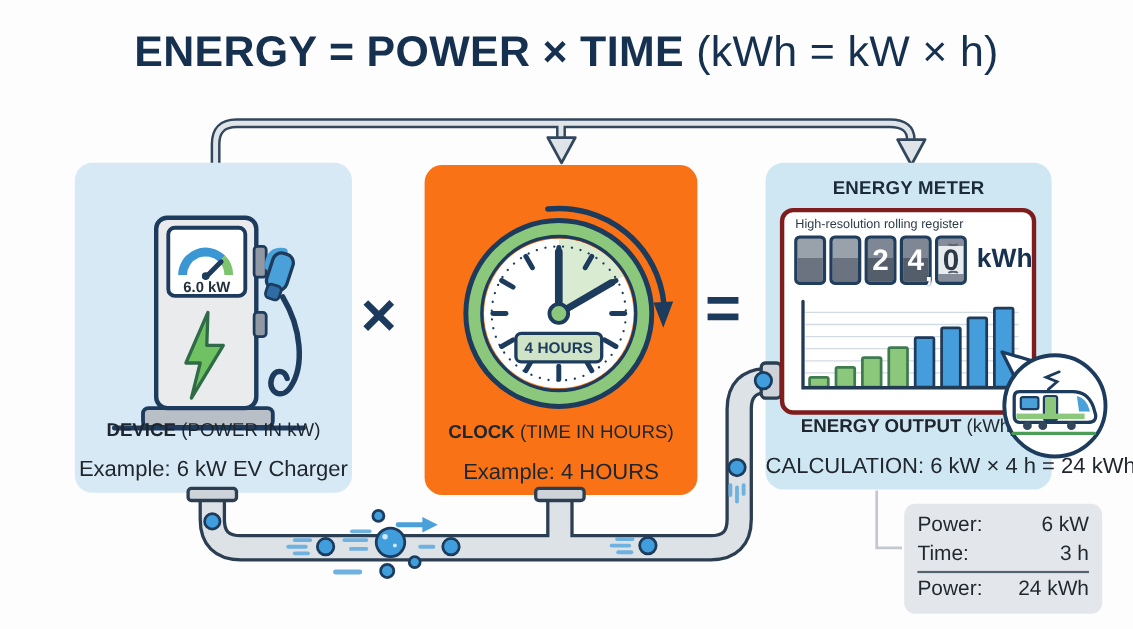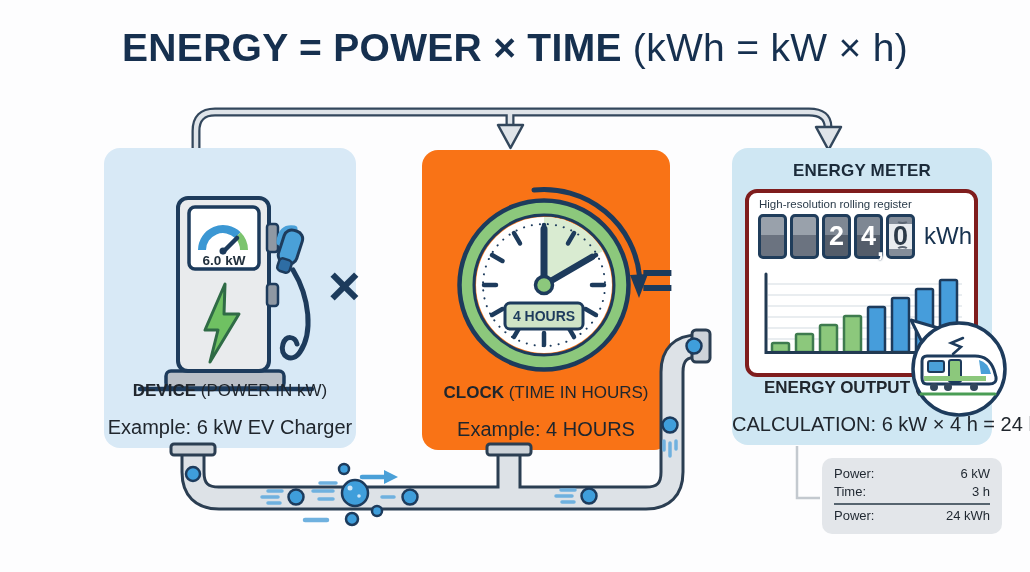--- a/index.html
+++ b/index.html
@@ -15,21 +15,21 @@
     white-space:nowrap;
   }
   .main-title .t-bold{ font-weight:bold; }
   .main-title .t-light{ font-weight:400; }
 
   svg.layer{ position:absolute; left:0; top:0; }
   #connector-layer{ z-index:0; }
   #pipe-layer{ z-index:2; }
 
   
-  .panel{ position:absolute; border-radius:16px;margin-left:36px; }
+  .panel{ position:absolute; border-radius:16px; }
   #panel-device{ left:68px;  top:148px; width:252px; height:300px; background:#d8e9f6; }
   #panel-clock { left:386px; top:150px; width:248px; height:300px; background:#f97316; }
   #panel-meter { left:696px; top:148px; width:260px; height:297px; background:#cfe7f3; }
   .panel > svg{ position:absolute; left:0; top:0; }
 
   .panel-caption{ position:absolute; left:0; width:100%; text-align:center; color:#20262d; white-space:nowrap;}
   .cap1{ bottom:47px; font-size:17px; }
   .cap1 b{ font-weight:bold; }
   .cap2{ bottom:9px;  font-size:20px; }
 
@@ -60,30 +60,30 @@
   .digit.roll::before,.digit.roll::after{
     content:""; position:absolute; left:7px; width:9px; height:5px;
     border:2px solid #5b6572; border-radius:50%; border-top-color:transparent;
     border-left-color:transparent; border-right-color:transparent;
   }
   .digit.roll::before{ top:-2px; } .digit.roll::after{ bottom:1px; transform:rotate(180deg); }
   .comma{
     position:absolute; left:119px; top:20px; color:#fff; font-weight:bold;
     font-size:25px; z-index:2; text-shadow:0 0 2px #203d5b;
   }
-  .unit{ font-weight:normal; font-size:24px; color:#17324f; margin-left:6px; }
+  .unit{ font-weight:bold; font-size:24px; color:#17324f; margin-left:6px; }
   .meter-chart{ position:absolute; left:5px; top:75px; }
 
   
   .quick-calc{
     position:absolute; left:822px; top:458px; width:180px;
     background:#e3e6ea; border-radius:10px; padding:7px 12px 9px 12px; z-index:4;
   }
   .qc-title{ font-size:14px; font-weight:bold; color:#14202c; letter-spacing:.2px; margin-bottom:2px; }
-  .qc-row{ display:flex; justify-content:space-between; font-size:13px; color:#1f2730; line-height:1.35;text-align:center; }
+  .qc-row{ display:flex; justify-content:space-between; font-size:19px; color:#1f2730; line-height:1.35;text-align:center; }
   .qc-divider{ border-top:2px solid #56646f; margin:3px 0 2px 0; }
 
   .train-bubble{ position:absolute; left:901px; top:314px; z-index:5; }
 </style>
 </head>
 <body>
 
 <div class="stage">
 
   <div class="main-title">

